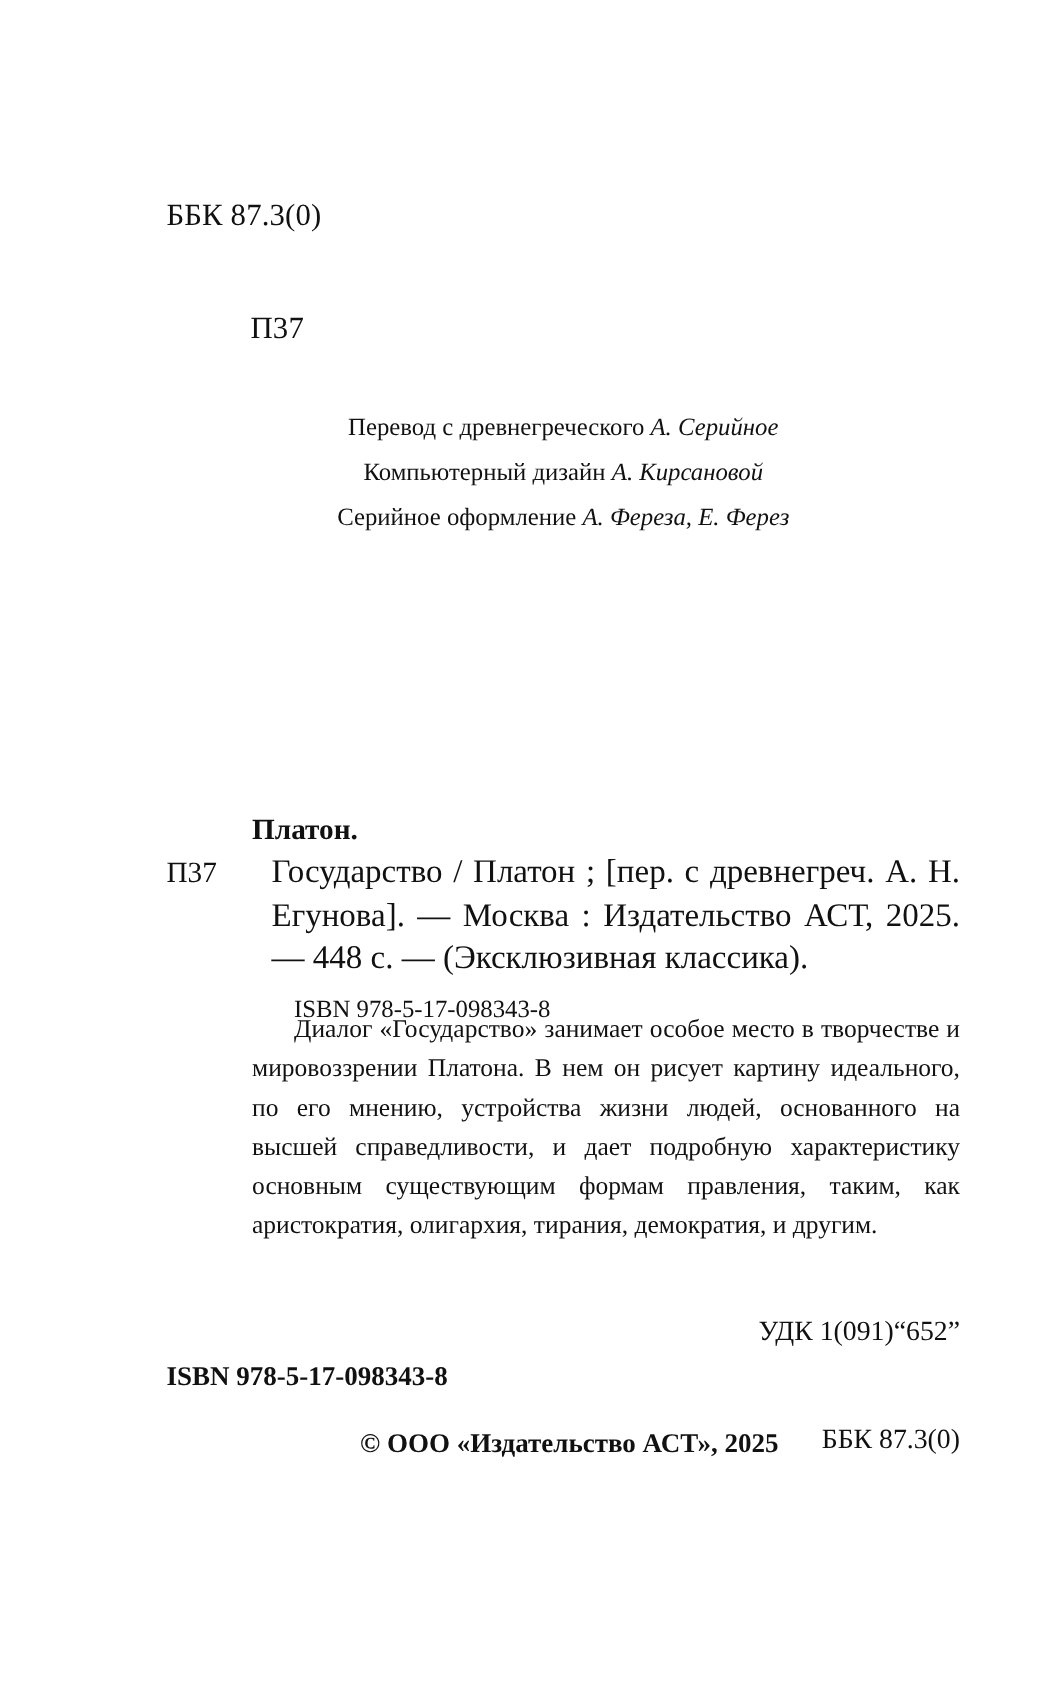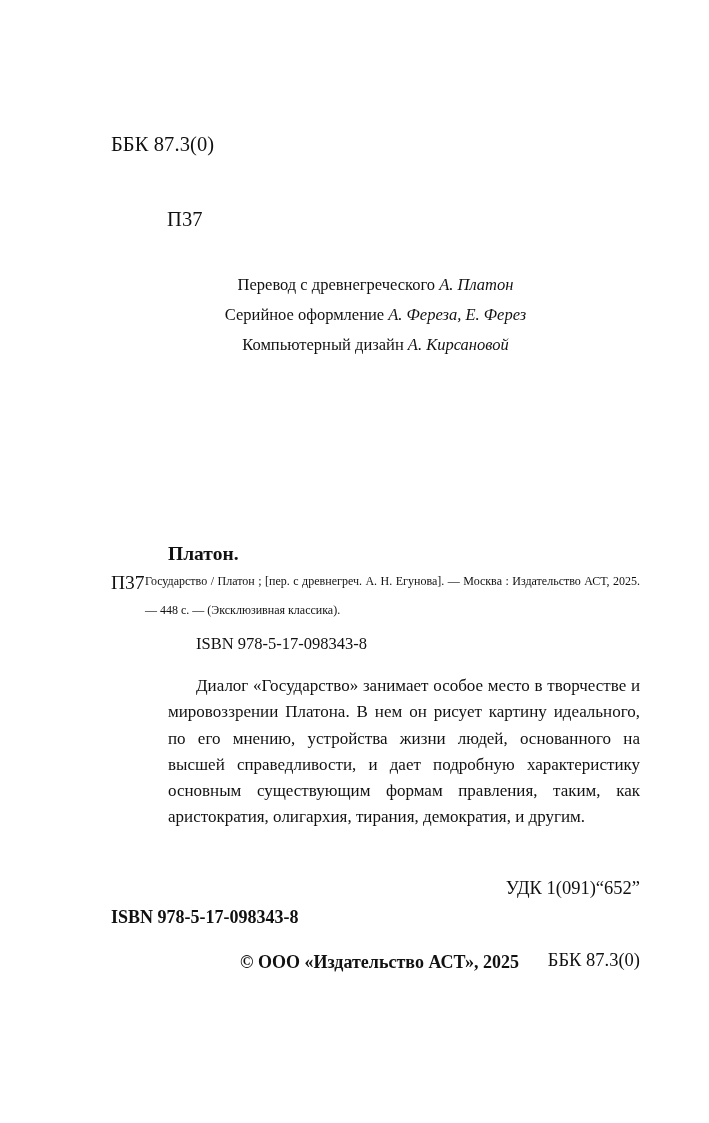--- a/index.html
+++ b/index.html
@@ -65,22 +65,22 @@
     position: relative;
   }
   .record-index {
     position: absolute;
     left: 0;
     top: 2px;
     font-size: 19.5px;
     line-height: 28.5px;
   }
   .record-desc {
-    margin-left: 34px;
-    font-size: 12px;
+    margin-left: 70px;
+    font-size: 22px;
     line-height: 28.5px;
     text-align: justify;
     text-align-last: left;
   }
   .record-isbn {
     margin-left: 85px;
     margin-top: 9px;
     font-size: 16.5px;
     line-height: 22px;
   }
@@ -139,23 +139,23 @@
 <body>
 
 <div class="page">
 
   <div class="udk-block">
     <span class="line">ББК 87.3(0)</span>
     <span class="line indent">П37</span>
   </div>
 
   <div class="series-block">
-    <span class="credit"><span>Перевод с древнегреческого </span><em>А. Платон</em></span>
+    <span class="credit"><span>Перевод с древнегреческого </span><em>А. Серийное</em></span>
+    <span class="credit"><span>Компьютерный дизайн </span><em>А. Кирсановой</em></span>
     <span class="credit"><span>Серийное оформление </span><em>А. Фереза, Е. Ферез</em></span>
-    <span class="credit"><span>Компьютерный дизайн </span><em>А. Кирсановой</em></span>
   </div>
 
   <div class="record">
     <div class="record-author">Платон.</div>
     <div class="record-body">
       <span class="record-index">П37</span>
       <div class="record-desc">Государство / Платон ; [пер. с древнегреч. А. Н. Егунова]. — Москва : Издательство АСТ, 2025. — 448 с. — (Эксклюзивная классика).</div>
     </div>
     <div class="record-isbn">ISBN 978-5-17-098343-8</div>
   </div>

